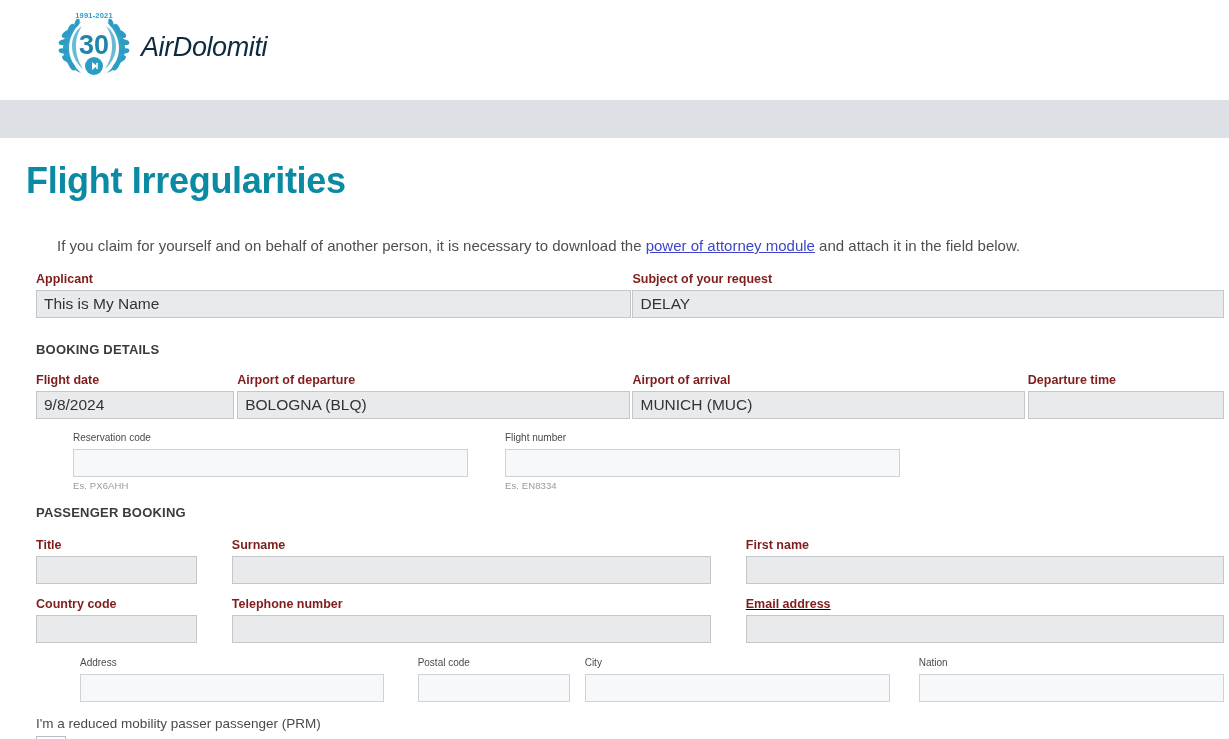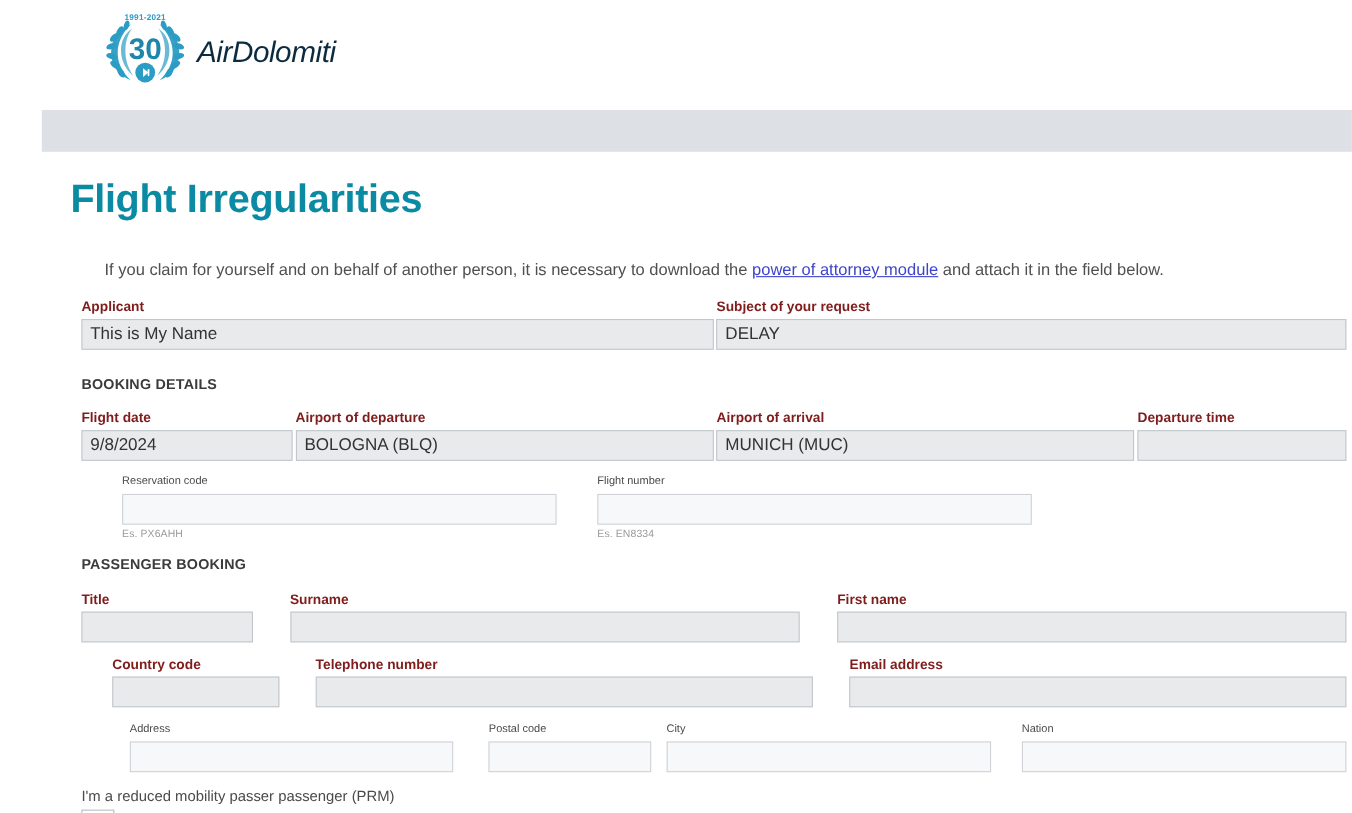--- a/index.html
+++ b/index.html
@@ -3,21 +3,21 @@
 <meta charset="utf-8">
 <style>
   * { box-sizing: border-box; }
   html, body {
     margin: 0; padding: 0;
     width: 1229px; height: 739px;
     background: #ffffff;
     font-family: "Liberation Sans", sans-serif;
     overflow: hidden;
   }
-  .page { position: relative; width: 1229px; height: 607px; background:#fff;padding-left:38px; }
+  .page { position: relative; width: 1229px; height: 607px; background:#fff; }
 
   
   .header { height: 100px; background:#fff; position: relative; }
   .logo-wrap {
     position:absolute; left:55px; top:8px;
     display:flex; align-items:center; gap:8px;
   }
   .badge { position: relative; width: 78px; height: 74px; }
   .badge svg { display:block; }
   .wordmark {
@@ -232,31 +232,31 @@
         <input class="inp" type="text" value="" style="">
       </div>
       <div style="width:37px;"></div>
       <div class="field" style="width:508px;">
         <span class="lbl">First name</span>
         <input class="inp" type="text" value="" style="">
       </div>
     </div>
 
     <div class="row" style="padding: 12px 5px 0 36px;">
-      <div class="field" style="width:171px;margin-left:28px;">
+      <div class="field" style="width:171px;">
         <span class="lbl">Country code</span>
         <input class="inp" type="text" value="" style="">
       </div>
       <div style="width:37px;"></div>
       <div class="field" style="width:509px;">
         <span class="lbl">Telephone number</span>
         <input class="inp" type="text" value="" style="">
       </div>
       <div style="width:37px;"></div>
-      <div class="field" style="width:508px;">
+      <div class="field" style="width:508px;text-decoration:underline;">
         <span class="lbl">Email address</span>
         <input class="inp" type="text" value="" style="">
       </div>
     </div>
 
     <div class="row" style="padding: 12px 5px 0 36px; margin-left: 44px;">
       <div class="field" style="width:339px;">
         <span class="lbl opt">Address</span>
         <input class="inp light" type="text" value="" style="">
       </div>

